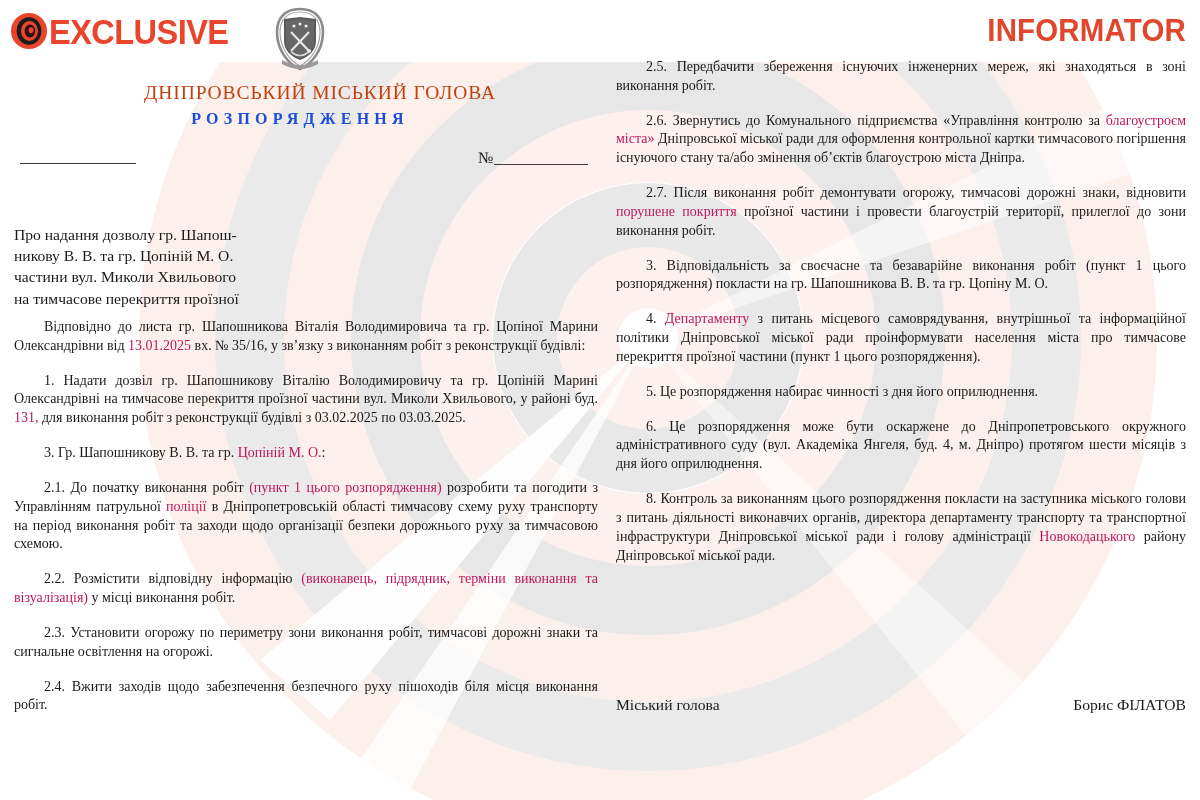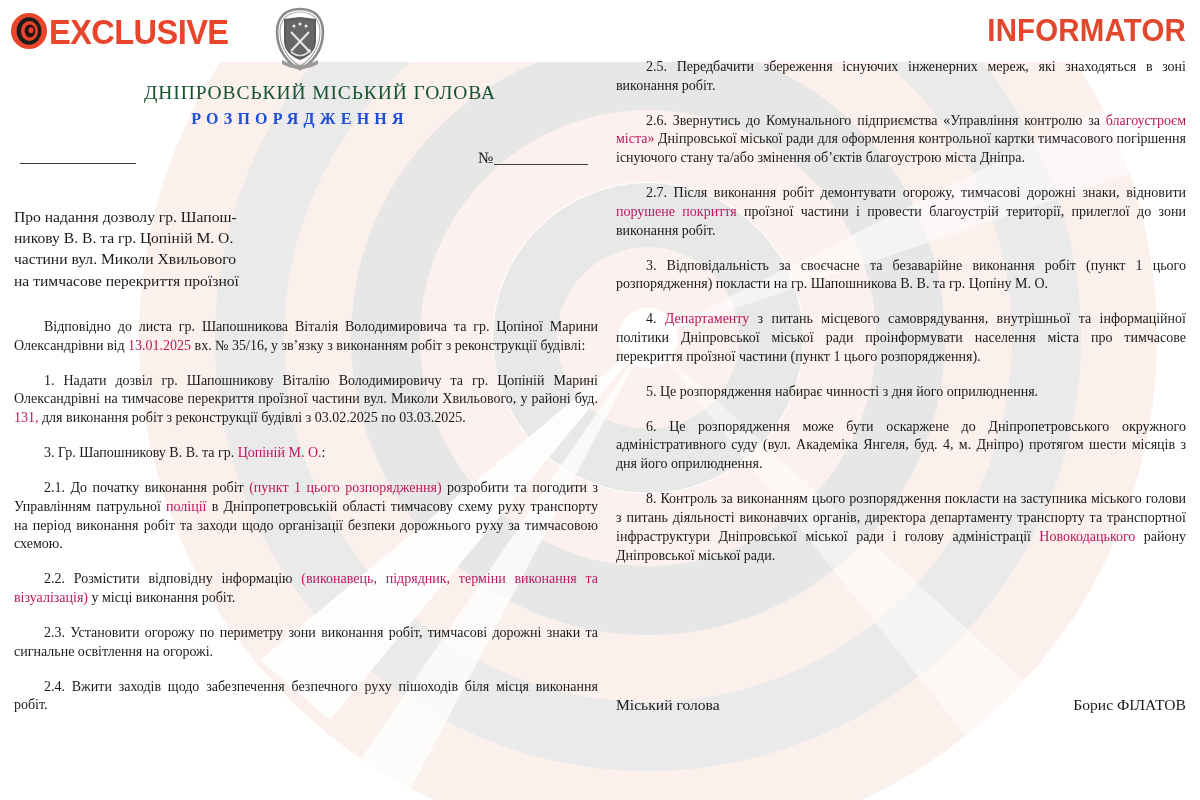--- a/index.html
+++ b/index.html
@@ -89,21 +89,21 @@
     position: absolute;
     left: 0;
     top: 82px;
     width: 600px;
     text-align: center;
     z-index: 2;
   }
   .masthead .line1 {
     font-size: 19.5px;
     letter-spacing: 0.9px;
-    color: #14532d;
+    color: #c2410c;
     white-space: nowrap;
     margin-left: 40px;
   }
   .masthead .line2 {
     margin-top: 6px;
     font-size: 16px;
     font-weight: bold;
     letter-spacing: 5.2px;
     color: #1d4ed8;
   }
@@ -133,21 +133,21 @@
   .number-field .nomer-rule {
     width: 94px;
     border-bottom: 1.1px solid #4a3a38;
     margin-left: 1px;
     margin-bottom: 2px;
   }
 
   .subject {
     position: absolute;
     left: 14px;
-    top: 206px;
+    top: 224px;
     width: 310px;
     font-size: 15.6px;
     line-height: 1.36;
     text-align: left;
     z-index: 2;
   }
 
   .body-block {
     position: absolute;
     z-index: 2;

